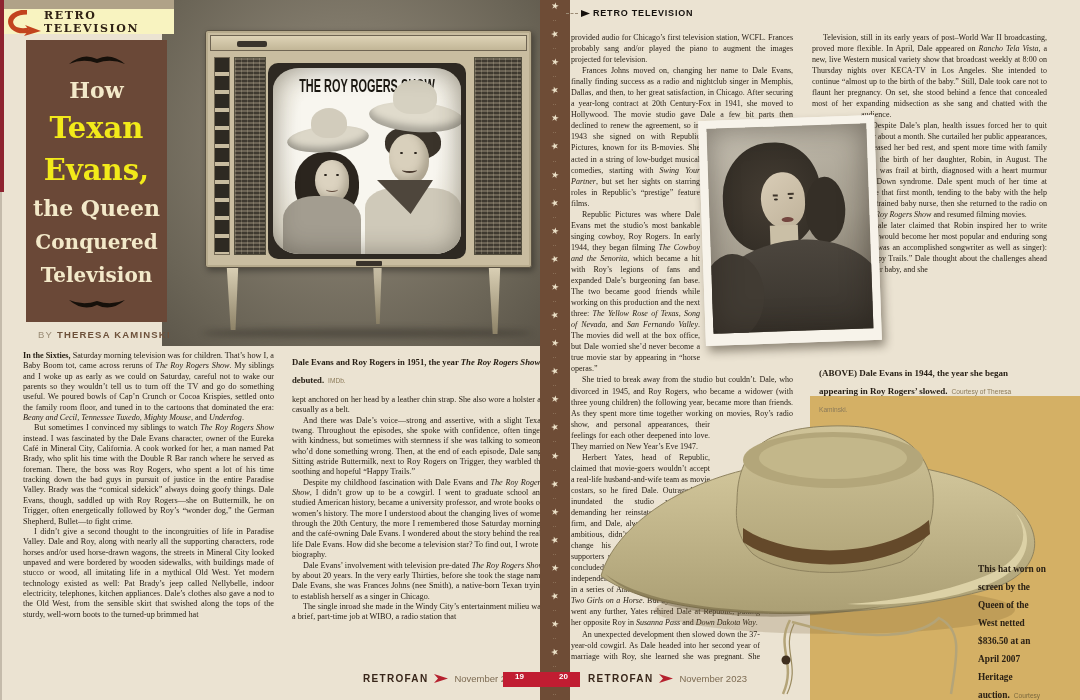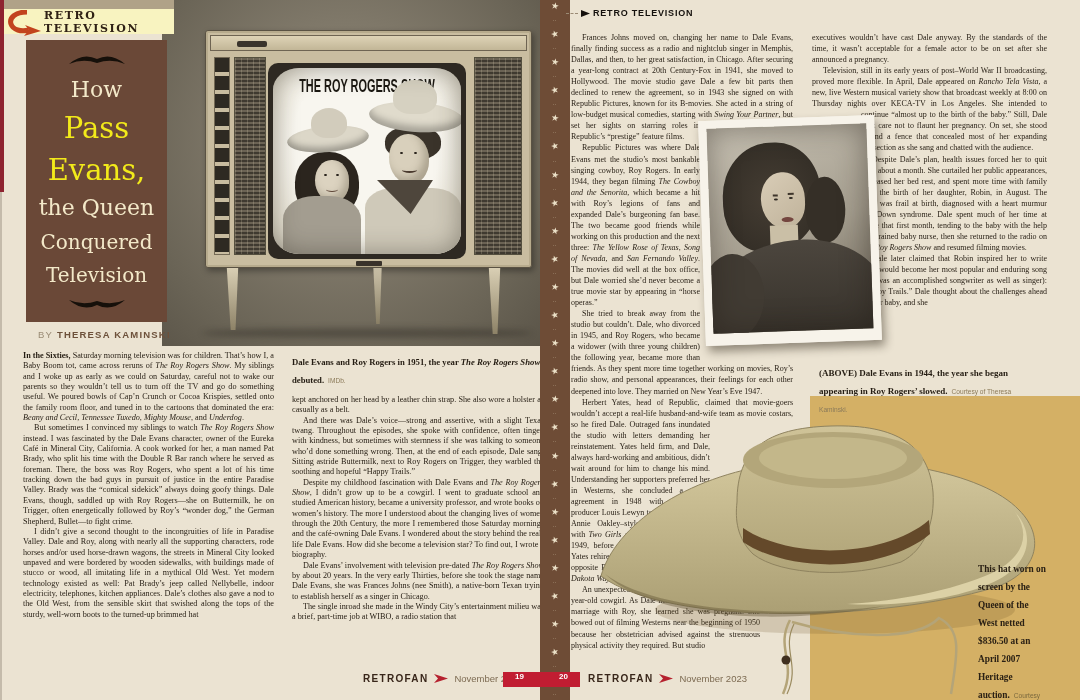--- a/index.html
+++ b/index.html
@@ -23,21 +23,21 @@
   .maroon-rule{position:absolute;left:0;top:0;width:4px;height:192px;background:#8e2330;z-index:5;}
   .edge-line{position:absolute;left:0;top:192px;width:2px;height:508px;background:#c4bbab;}
   .banner{position:absolute;left:0;top:9px;width:174px;height:25px;background:#f8f3c0;z-index:4;
           display:flex;align-items:center;}
   .banner-text{margin-left:44px;font:bold 11px "DejaVu Serif",serif;letter-spacing:1.6px;color:#2f2115;}
   .swoosh{position:absolute;left:7px;top:1px;}
 
   .title-box{position:absolute;left:26px;top:40px;width:141px;height:282px;background:#6a4837;z-index:3;
              display:flex;flex-direction:column;align-items:center;justify-content:space-between;
              padding:10px 2px 8px 2px;text-align:center;}
-  .tl{font-family:"DejaVu Serif",serif;font-weight:normal;line-height:1;}
+  .tl{font-family:"DejaVu Serif",serif;font-weight:bold;line-height:1;}
   .tl-cream{color:#f3e9c9;}
   .tl-yellow{color:#f2ea1a;}
   .t-how{font-size:22px;}
   .t-big{font-size:29px;}
   .t-mid{font-size:22px;}
   .t-sm{font-size:20px;}
 
   .byline{position:absolute;left:38px;top:329px;font:bold 9.5px "Liberation Sans",sans-serif;
           letter-spacing:1.2px;color:#6d513b;}
   .byline .by{font-weight:normal;color:#9a8b75;}
@@ -171,21 +171,21 @@
       <div class="leg" style="left:63px;top:268px;"></div>
       <div class="leg" style="left:210px;top:268px;width:11px;height:56px;opacity:.85;"></div>
       <div class="leg" style="left:325px;top:268px;height:66px;"></div>
     </div>
 
     <div class="title-box">
       <svg width="64" height="16" viewBox="0 0 64 16">
         <path d="M4,14 Q18,2 32,9 Q46,2 60,14 Q46,8 32,13 Q18,8 4,14 Z" fill="#16100a"></path>
       </svg>
       <div class="tl tl-cream t-how">How</div>
-      <div class="tl tl-yellow t-big">Pass</div>
+      <div class="tl tl-yellow t-big">Texan</div>
       <div class="tl tl-yellow t-big">Evans,</div>
       <div class="tl tl-cream t-mid">the Queen</div>
       <div class="tl tl-cream t-sm">Conquered</div>
       <div class="tl tl-cream t-sm">Television</div>
       <svg width="64" height="16" viewBox="0 0 64 16" style="transform:scaleY(-1)">
         <path d="M4,14 Q18,2 32,9 Q46,2 60,14 Q46,8 32,13 Q18,8 4,14 Z" fill="#16100a"></path>
       </svg>
     </div>
 
     <div class="byline">
@@ -289,33 +289,33 @@
 
     <div class="tan-box"></div>
 
     <div class="col rcol" style="left:571px;top:32px;width:223px;height:632px;">
       <div style="float:right;width:1px;height:90px;"></div>
       <div style="float:right;clear:right;width:94px;height:236px;"></div>
       <div style="float:right;clear:right;width:1px;height:66px;"></div>
       <div style="float:right;clear:right;width:84px;height:150px;"></div>
       <div style="float:right;clear:right;width:34px;height:90px;"></div>
       <div class="coltext">
+          <p class="para">provided audio for Chicago’s first television station, WCFL. Frances probably sang and/or played the piano to augment the images projected for television.</p>
           <p class="para ind">Frances Johns moved on, changing her name to Dale Evans, finally finding success as a radio and nightclub singer in Memphis, Dallas, and then, to her great satisfaction, in Chicago. After securing a year-long contract at 20th Century-Fox in 1941, she moved to Hollywood. The movie studio gave Dale a few bit parts then declined to renew the agreement, so in 1943 she signed on with Republic Pictures, known for its B-movies. She acted in a string of low-budget musical comedies, starting with <i>Swing Your Partner</i>, but set her sights on starring roles in Republic’s “prestige” feature films.</p>
           <p class="para ind">Republic Pictures was where Dale Evans met the studio’s most bankable singing cowboy, Roy Rogers. In early 1944, they began filming <i>The Cowboy and the Senorita</i>, which became a hit with Roy’s legions of fans and expanded Dale’s burgeoning fan base. The two became good friends while working on this production and the next three: <i>The Yellow Rose of Texas</i>, <i>Song of Nevada</i>, and <i>San Fernando Valley</i>. The movies did well at the box office, but Dale worried she’d never become a true movie star by appearing in “horse operas.”</p>
           <p class="para ind">She tried to break away from the studio but couldn’t. Dale, who divorced in 1945, and Roy Rogers, who became a widower (with three young children) the following year, became more than friends. As they spent more time together working on movies, Roy’s radio show, and personal appearances, their feelings for each other deepened into love. They married on New Year’s Eve 1947.</p>
           <p class="para ind">Herbert Yates, head of Republic, claimed that movie-goers wouldn’t accept a real-life husband-and-wife team as movie costars, so he fired Dale. Outraged fans inundated the studio with letters demanding her reinstatement. Yates held firm, and Dale, always hard-working and ambitious, didn’t wait around for him to change his mind. Understanding her supporters preferred her in Westerns, she concluded a verbal agreement in 1948 with independent producer Louis Lewyn to star in a series of Annie Oakley–style movies, beginning with <i>Two Girls on a Horse</i>. But by early 1949, before the plan went any further, Yates rehired Dale at Republic, putting her opposite Roy in <i>Susanna Pass</i> and <i>Down Dakota Way</i>.</p>
           <p class="para ind">An unexpected development then slowed down the 37-year-old cowgirl. As Dale headed into her second year of marriage with Roy, she learned she was pregnant. She bowed out of filming Westerns near the beginning of 1950 because her obstetrician advised against the strenuous physical activity they required. But studio</p>
         </div>
     </div>
 
     <div class="col rcol" style="left:811px;top:32px;width:236px;height:318px;">
       <div style="float:left;width:1px;height:87px;"></div>
       <div style="float:left;clear:left;width:50px;height:230px;"></div>
       <div class="coltext">
-          <p class="para">executives wouldn’t have cast Dale anyway. By the standards of the time, it wasn’t acceptable for a female actor to be on set after she announced a pregnancy.</p>
           <p class="para ind">Television, still in its early years of post–World War II broadcasting, proved more flexible. In April, Dale appeared on <i>Rancho Tela Vista</i>, a new, live Western musical variety show that broadcast weekly at 8:00 on Thursday nights over KECA-TV in Los Angeles. She intended to continue “almost up to the birth of the baby.” Still, Dale took care not to flaunt her pregnancy. On set, she stood behind a fence that concealed most of her expanding midsection as she sang and chatted with the audience.</p>
           <p class="para ind">Despite Dale’s plan, health issues forced her to quit after about a month. She curtailed her public appearances, increased her bed rest, and spent more time with family until the birth of her daughter, Robin, in August. The baby was frail at birth, diagnosed with a heart murmur and Down syndrome. Dale spent much of her time at home that first month, tending to the baby with the help of a trained baby nurse, then she returned to the radio on <i>The Roy Rogers Show</i> and resumed filming movies.</p>
           <p class="para ind">Dale later claimed that Robin inspired her to write what would become her most popular and enduring song (she was an accomplished songwriter as well as singer): “Happy Trails.” Dale thought about the challenges ahead for her baby, and she</p>
         </div>
     </div>
 
     <div class="portrait">
       <div class="p-inner">
         <div style="left:14px;top:16px;width:98px;height:110px;background:radial-gradient(#453d33,#2f2a23);border-radius:52% 48% 58% 46%;"></div>
         <div style="left:96px;top:52px;width:40px;height:66px;background:#352f27;border-radius:50%;"></div>

